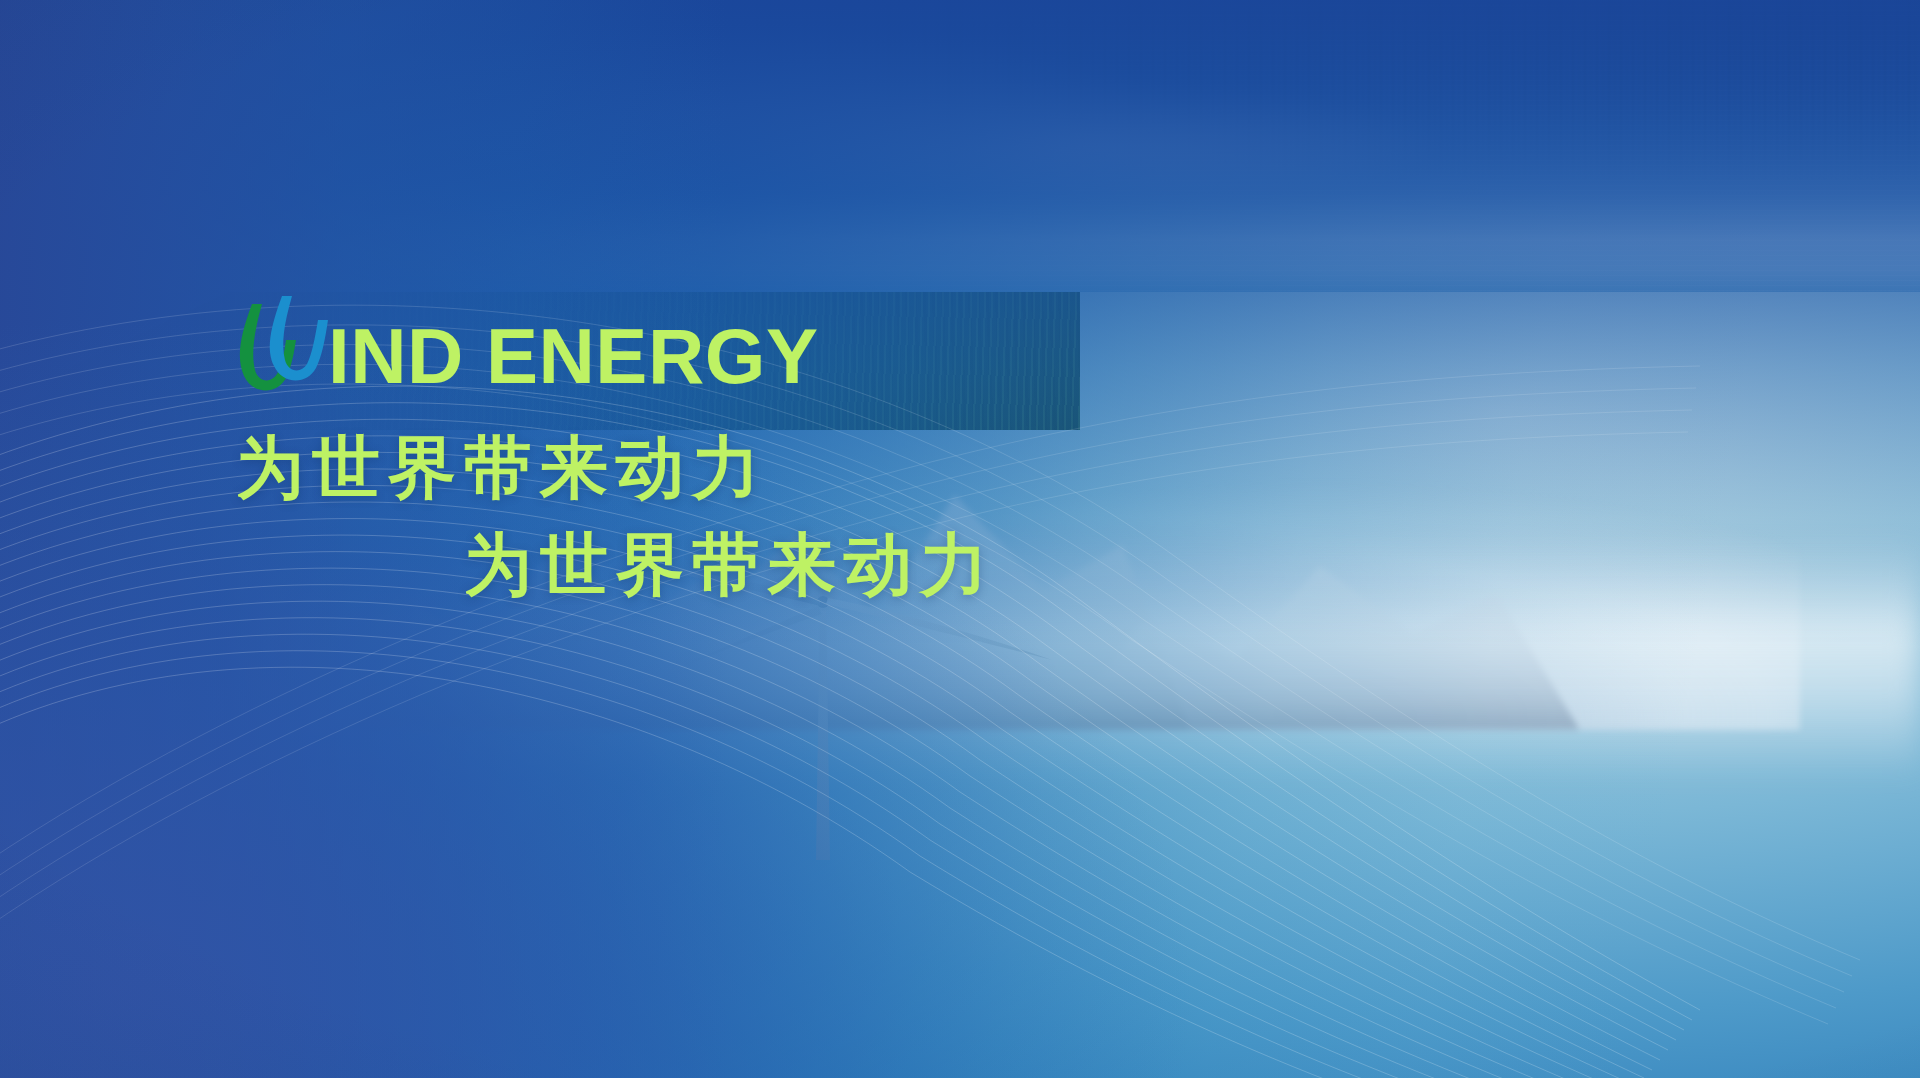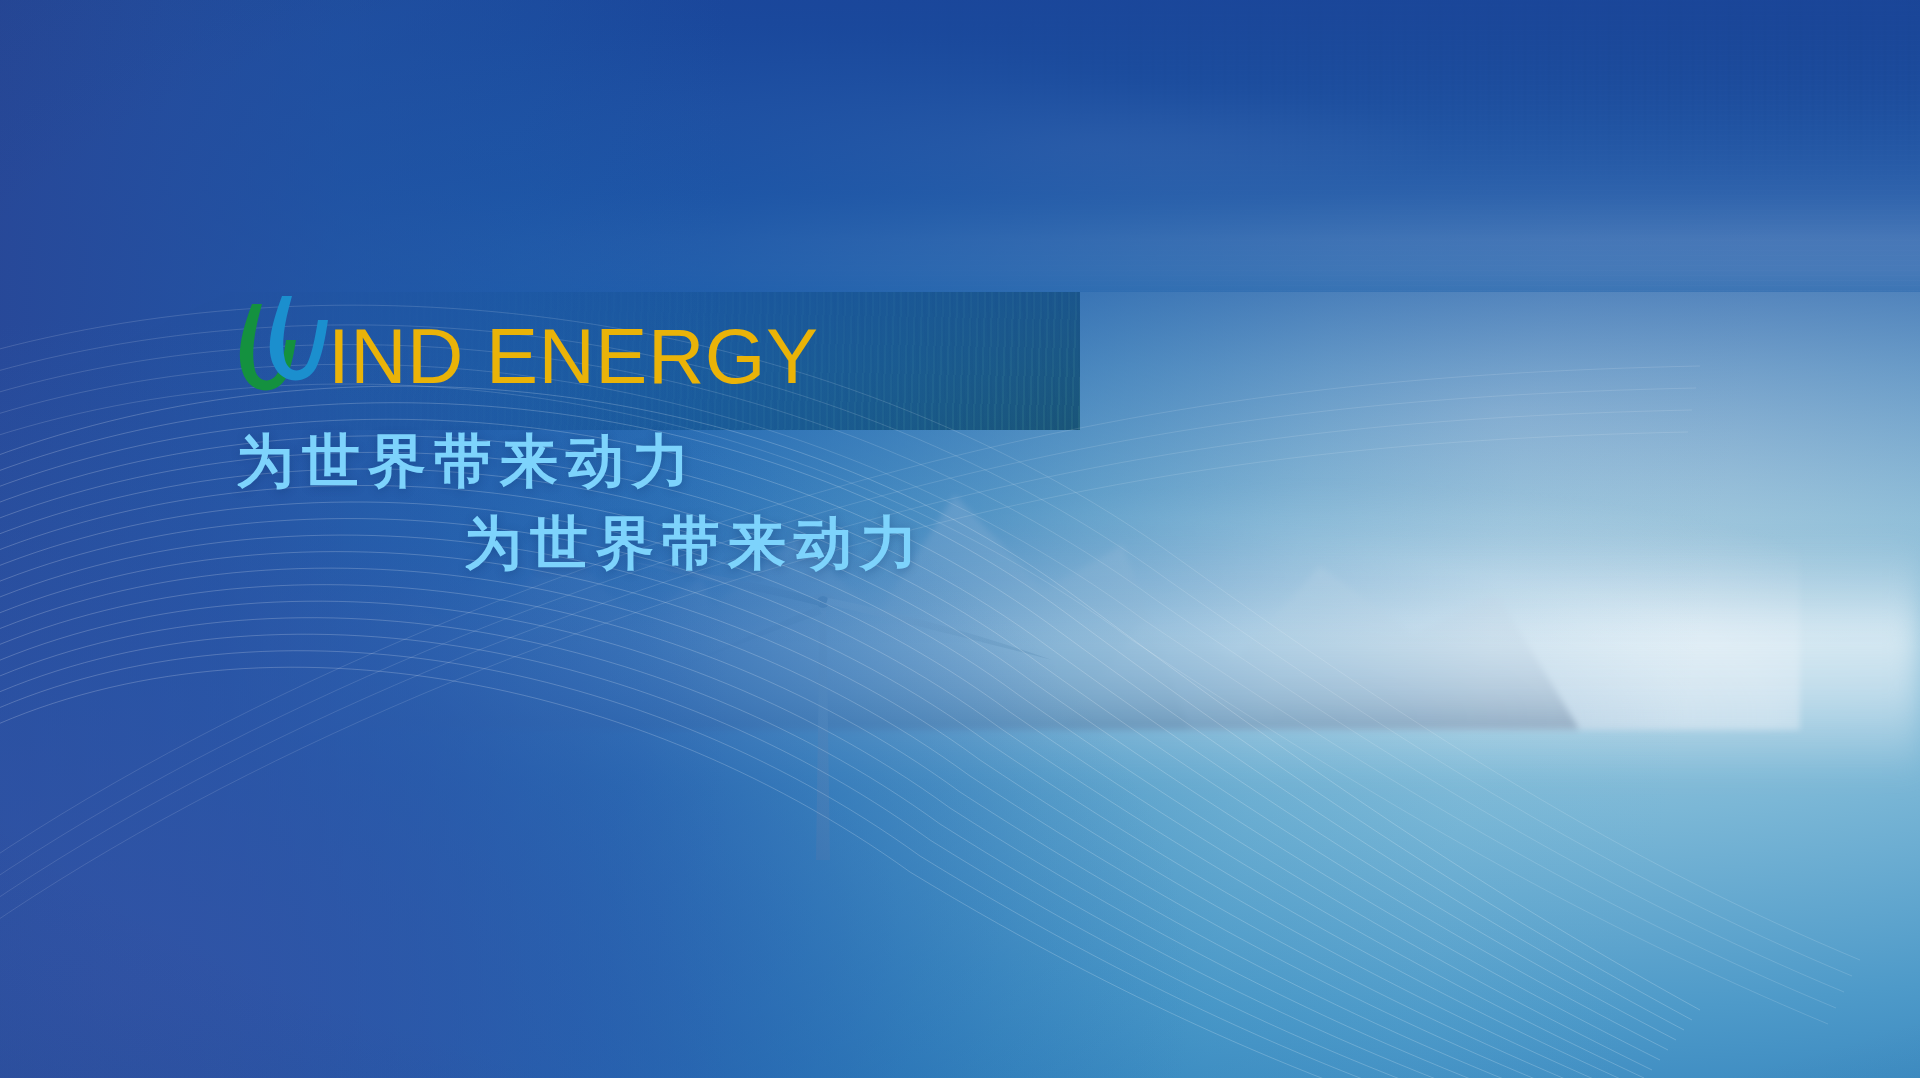--- a/index.html
+++ b/index.html
@@ -253,40 +253,40 @@
   }
 
   .brand-mark {
     width: 96px;
     height: 100px;
     flex: 0 0 auto;
     display: block;
   }
 
   .brand-word {
-    color: #eab308;
+    color: #bef264;
     font-size: 78px;
     line-height: 1;
     letter-spacing: .5px;
-    font-weight: 400;
+    font-weight: 700;
     white-space: nowrap;
     margin-left: -6px;
     font-family: "Liberation Sans", "DejaVu Sans", sans-serif;
     margin-top: 20px;
   }
 
   .headline {
     position: absolute;
     left: 236px;
     top: 420px;
     width: 1200px;
   }
   .headline-line {
-    color: #7dd3fc;
-    font-size: 58px;
+    color: #bef264;
+    font-size: 68px;
     line-height: 1.42;
     font-weight: 700;
     letter-spacing: 8px;
     white-space: nowrap;
     font-family: "DejaVu Sans", "Liberation Sans", sans-serif;
     text-shadow: 0 2px 10px rgba(10,40,90,.28);
   }
   .headline-line.indent { padding-left: 228px; }
 
   

